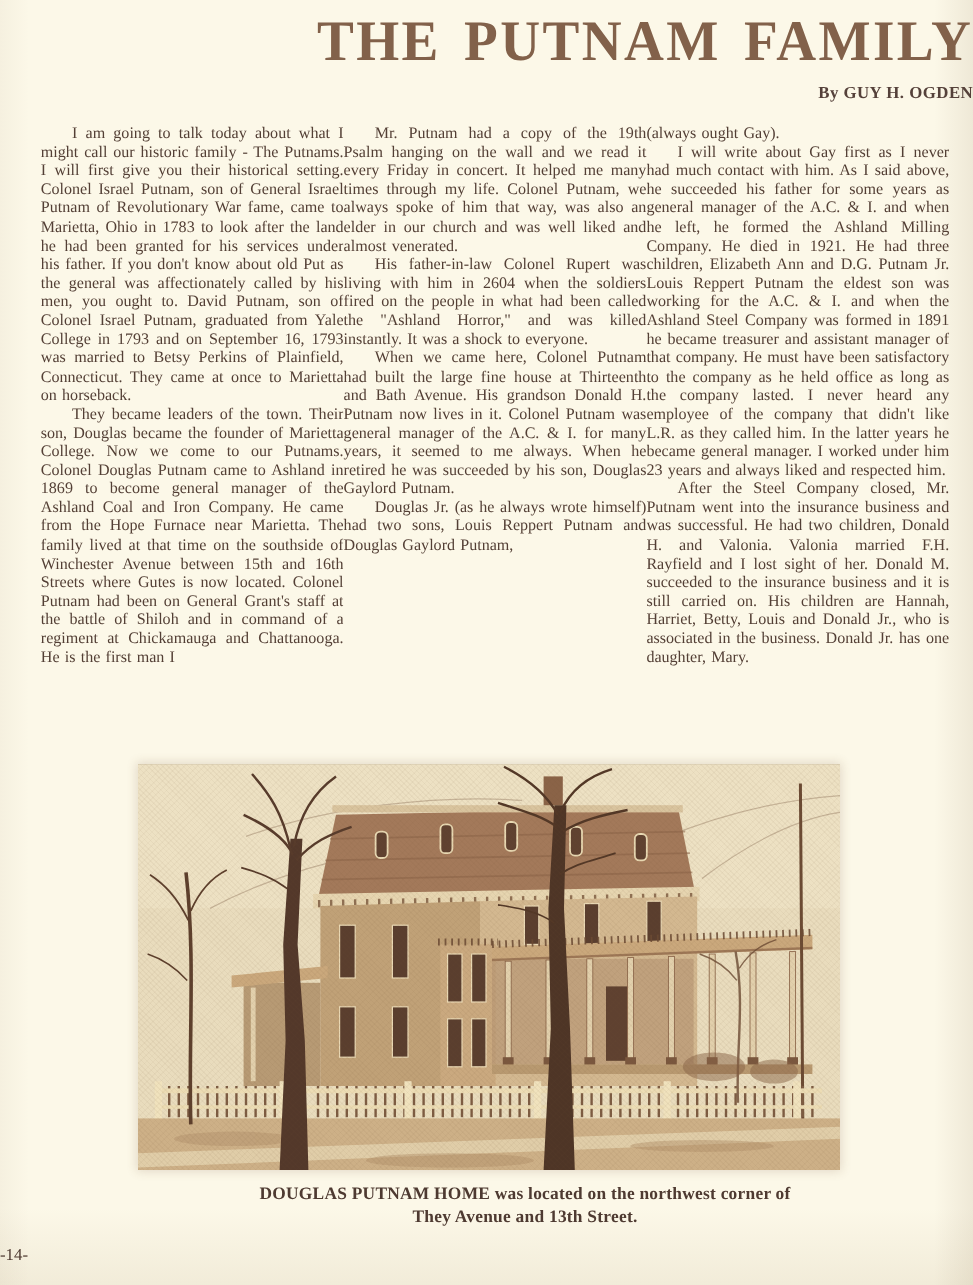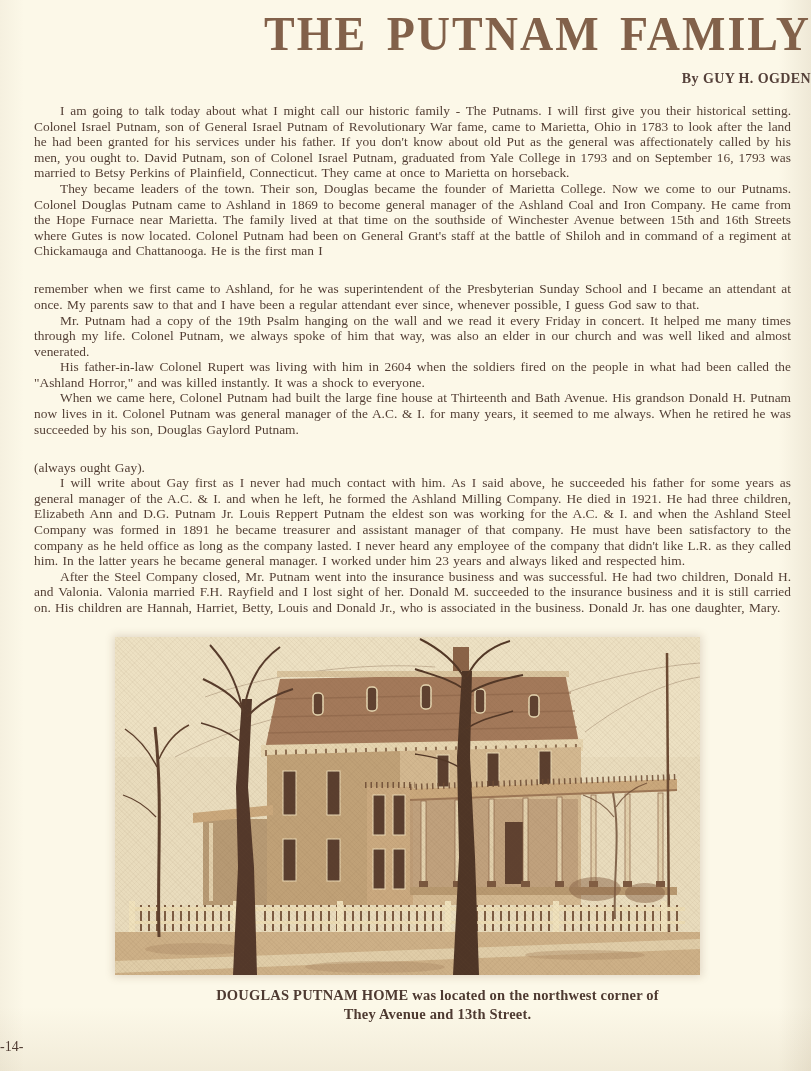--- a/index.html
+++ b/index.html
@@ -26,21 +26,21 @@
   .byline {
     margin-top:13px;
     font-size:14px; font-weight:700;
     color:#55413a; letter-spacing:.4px;
   }
   .columns {
     position:absolute; top:103px; left:0;
     width:809px; height:535px;
     box-sizing:border-box;
     padding:0 18px 0 34px;
-    display:flex; flex-direction:column;
+    display:flex; 
   }
   .col {
     flex:1 1 0; overflow:hidden;
     text-align:justify;
     font-size:13.4px; line-height:15.6px;
     word-spacing:1px;
   }
   .col p { margin:0; text-indent:26px; }
   .col p.cont { text-indent:0; }
   .photo {
@@ -78,24 +78,24 @@
     <h1 class="title">THE PUTNAM FAMILY</h1>
     <div class="byline">By GUY H. OGDEN</div>
   </div>
 
   <div class="columns">
     <div class="col">
       <p>I am going to talk today about what I might call our historic family - The Putnams. I will first give you their historical setting. Colonel Israel Putnam, son of General Israel Putnam of Revolutionary War fame, came to Marietta, Ohio in 1783 to look after the land he had been granted for his services under his father. If you don't know about old Put as the general was affectionately called by his men, you ought to. David Putnam, son of Colonel Israel Putnam, graduated from Yale College in 1793 and on September 16, 1793 was married to Betsy Perkins of Plainfield, Connecticut. They came at once to Marietta on horseback.</p>
       <p>They became leaders of the town. Their son, Douglas became the founder of Marietta College. Now we come to our Putnams. Colonel Douglas Putnam came to Ashland in 1869 to become general manager of the Ashland Coal and Iron Company. He came from the Hope Furnace near Marietta. The family lived at that time on the southside of Winchester Avenue between 15th and 16th Streets where Gutes is now located. Colonel Putnam had been on General Grant's staff at the battle of Shiloh and in command of a regiment at Chickamauga and Chattanooga. He is the first man I</p>
     </div>
     <div class="col">
-      <p class="cont">remember when we first came to Ashland, for he was superintendent of the Presbyterian Sunday School and I became an attendant at once. My parents saw to that and I have been a regular attendant ever since, whenever possible, I guess God saw to that.</p>
       <p>Mr. Putnam had a copy of the 19th Psalm hanging on the wall and we read it every Friday in concert. It helped me many times through my life. Colonel Putnam, we always spoke of him that way, was also an elder in our church and was well liked and almost venerated.</p>
       <p>His father-in-law Colonel Rupert was living with him in 2604 when the soldiers fired on the people in what had been called the "Ashland Horror," and was killed instantly. It was a shock to everyone.</p>
       <p>When we came here, Colonel Putnam had built the large fine house at Thirteenth and Bath Avenue. His grandson Donald H. Putnam now lives in it. Colonel Putnam was general manager of the A.C. &amp; I. for many years, it seemed to me always. When he retired he was succeeded by his son, Douglas Gaylord Putnam.</p>
+      <p>Douglas Jr. (as he always wrote himself) had two sons, Louis Reppert Putnam and Douglas Gaylord Putnam,</p>
     </div>
     <div class="col">
       <p class="cont">(always ought Gay).</p>
       <p>I will write about Gay first as I never had much contact with him. As I said above, he succeeded his father for some years as general manager of the A.C. &amp; I. and when he left, he formed the Ashland Milling Company. He died in 1921. He had three children, Elizabeth Ann and D.G. Putnam Jr. Louis Reppert Putnam the eldest son was working for the A.C. &amp; I. and when the Ashland Steel Company was formed in 1891 he became treasurer and assistant manager of that company. He must have been satisfactory to the company as he held office as long as the company lasted. I never heard any employee of the company that didn't like L.R. as they called him. In the latter years he became general manager. I worked under him 23 years and always liked and respected him.</p>
       <p>After the Steel Company closed, Mr. Putnam went into the insurance business and was successful. He had two children, Donald H. and Valonia. Valonia married F.H. Rayfield and I lost sight of her. Donald M. succeeded to the insurance business and it is still carried on. His children are Hannah, Harriet, Betty, Louis and Donald Jr., who is associated in the business. Donald Jr. has one daughter, Mary.</p>
     </div>
   </div>
 
   <div class="photo">
     <svg width="585" height="338" viewBox="0 0 585 338" xmlns="http://www.w3.org/2000/svg">

